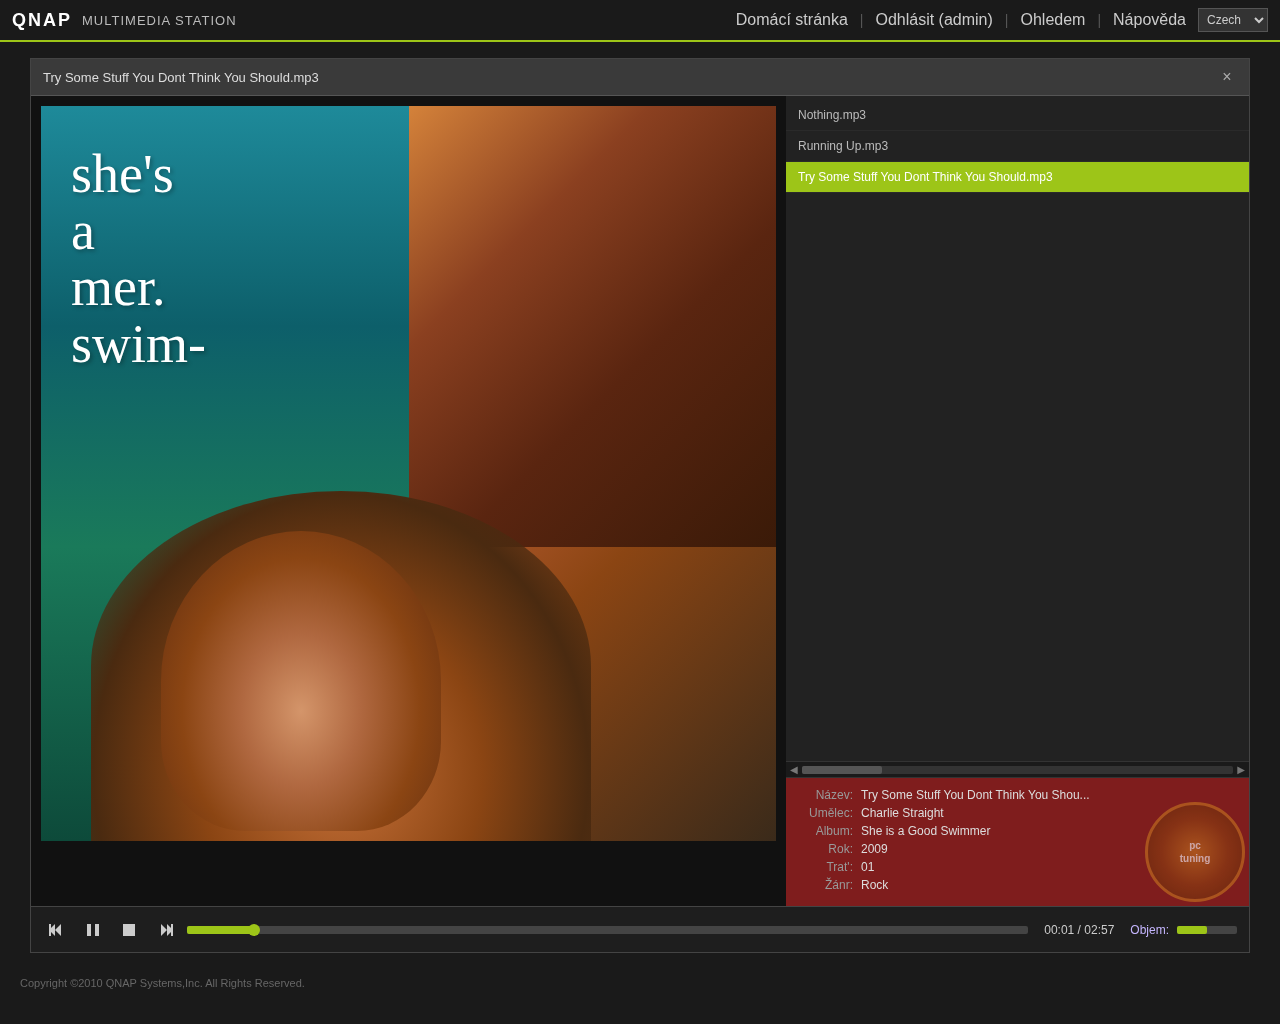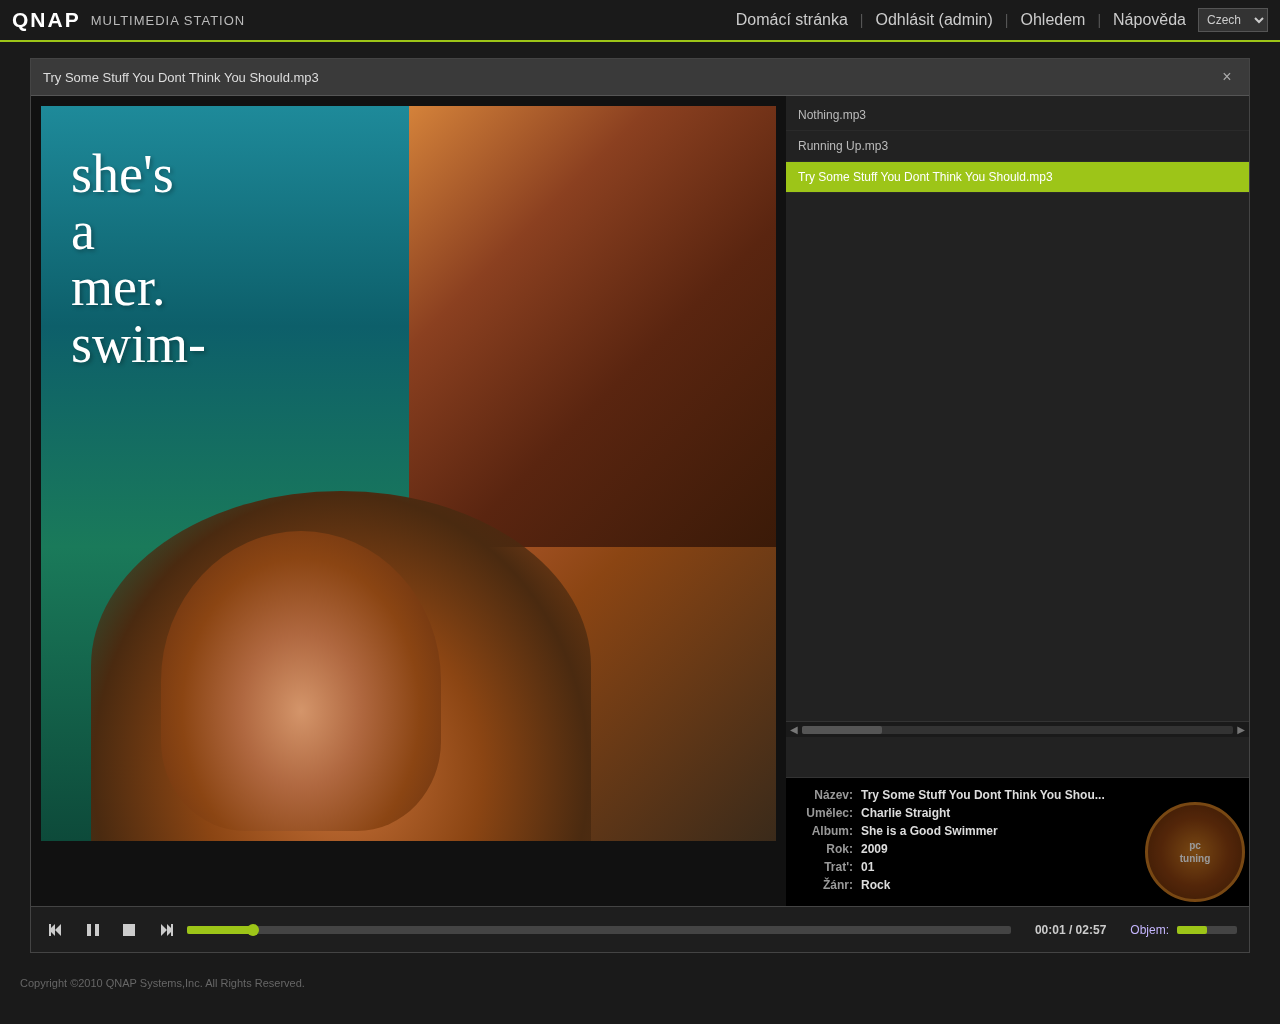--- a/index.html
+++ b/index.html
@@ -23,21 +23,21 @@
       border-bottom: 2px solid #9dc518;
     }
     #logo-area {
       display: flex;
       align-items: center;
       gap: 10px;
     }
     #logo-qnap {
       color: #fff;
       font-weight: bold;
-      font-size: 21px;
+      font-size: 18px;
       letter-spacing: 2px;
     }
     #app-title {
       color: #bbb;
       font-size: 13px;
       letter-spacing: 1px;
       text-transform: uppercase;
     }
     #nav-links {
       margin-left: auto;
@@ -170,45 +170,43 @@
       border-radius: 50% 50% 30% 30%;
       z-index: 2;
     }
 
     
     #right-panel {
       flex: 1;
       background: #222;
       display: flex;
       flex-direction: column;
-      gap: 40px;
     }
     #playlist {
       flex: 1;
       overflow-y: auto;
       padding: 4px 0;
     }
     .playlist-item {
       padding: 8px 12px;
       cursor: pointer;
       color: #bbb;
       font-size: 12px;
       border-bottom: 1px solid #2a2a2a;
     }
     .playlist-item.active {
       background: #9dc518;
       color: #fff;
     }
 
     
     #track-info {
-      background: #000000;
+      background: #7f1d1d;
       padding: 10px 12px;
       border-top: 1px solid #333;
-      font-weight: bold;
     }
     .info-row {
       display: flex;
       margin-bottom: 4px;
       font-size: 12px;
     }
     .info-label {
       color: #999;
       width: 55px;
       text-align: right;
@@ -292,22 +290,21 @@
       background: #9dc518;
       border-radius: 50%;
       position: absolute;
       top: -2px;
       left: calc(8% - 6px);
     }
     #time-display {
       color: #ccc;
       font-size: 12px;
       white-space: nowrap;
-      margin: 0 16px;
-      font-weight: bold;
+      margin: 0 8px;
     }
     #volume-label {
       color: #c4b5fd;
       font-size: 12px;
       white-space: nowrap;
     }
     #volume-bar {
       width: 60px;
       height: 8px;
       background: #444;

